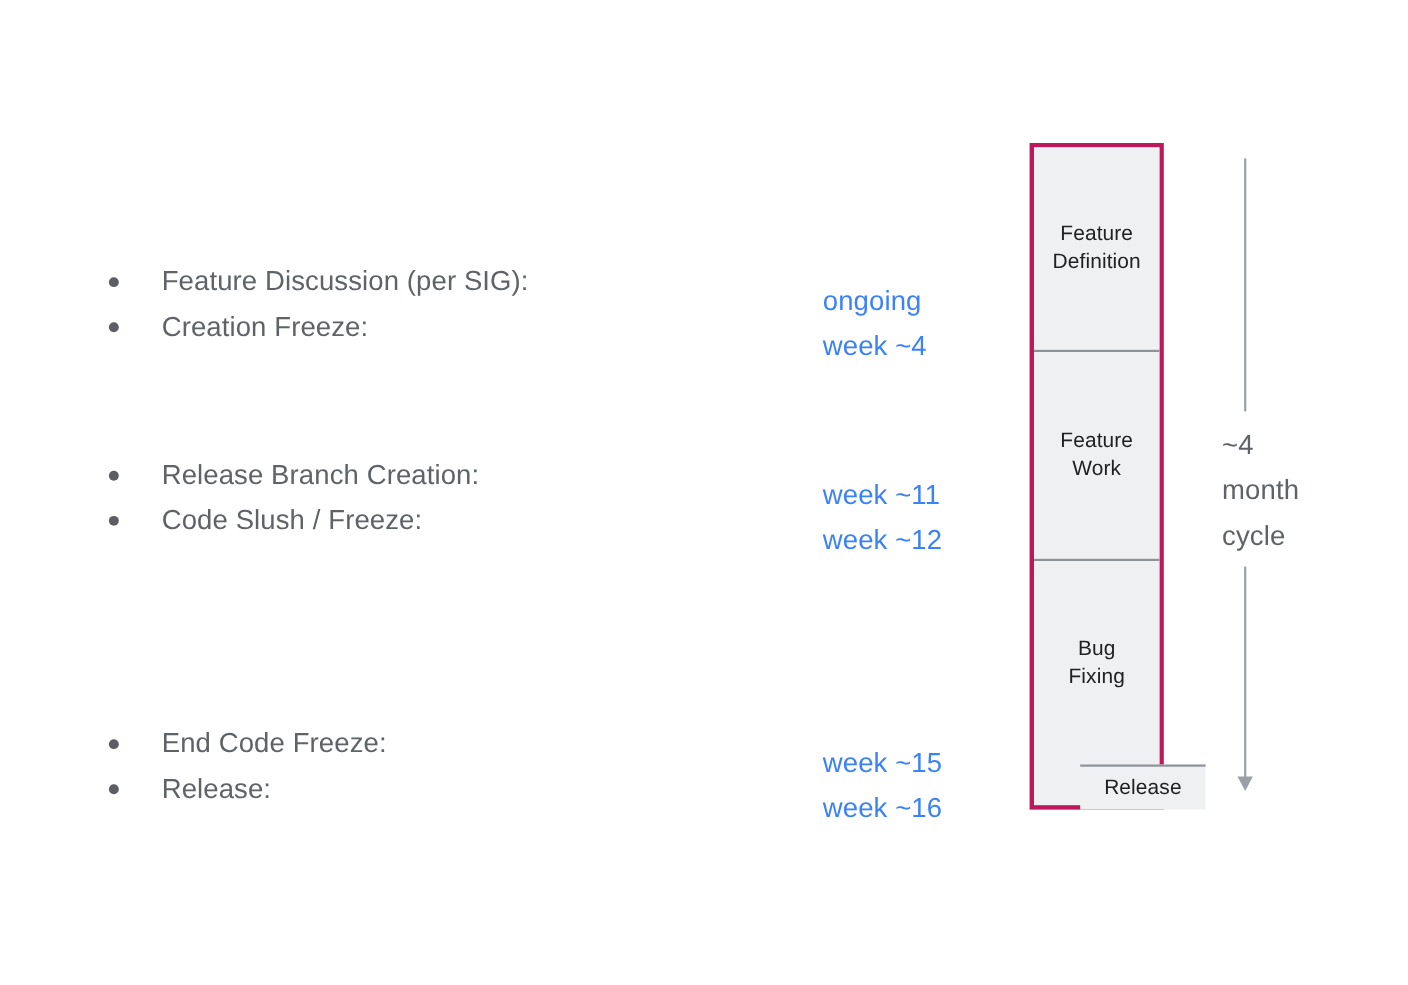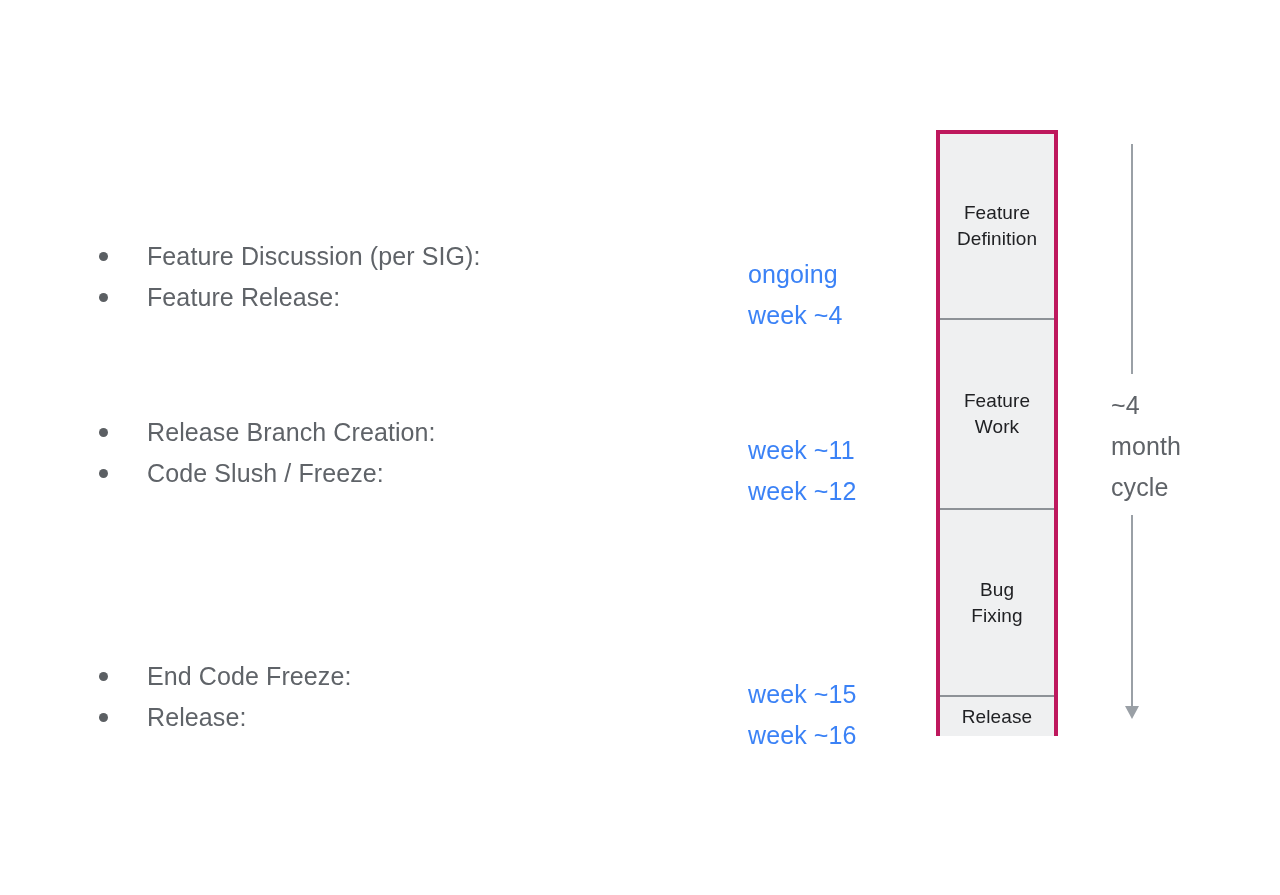--- a/index.html
+++ b/index.html
@@ -116,21 +116,21 @@
   .phase-seg-label {
     font-size: 19px;
     line-height: 26px;
     color: #202124;
     letter-spacing: 0.1px;
   }
 
   .seg-feature-definition { top: 0px;   height: 184px; }
   .seg-feature-work       { top: 184px; height: 190px; }
   .seg-bug-fixing         { top: 374px; height: 187px; }
-  .seg-release            { top: 561px; height: 41px;  }
+  .seg-release            { top: 561px; height: 41px; margin-left: 42px;  }
 
   
   .cycle-annotation {
     position: absolute;
     left: 1100px;
     top: 130px;
     width: 160px;
     height: 600px;
   }
 
@@ -174,21 +174,21 @@
   <div class="timeline-text">
 
     <div class="bullet-group group-1">
       <div class="bullet-row">
         <span class="bullet-dot"></span>
         <span class="bullet-label">Feature Discussion (per SIG):</span>
         <span class="bullet-value">ongoing</span>
       </div>
       <div class="bullet-row">
         <span class="bullet-dot"></span>
-        <span class="bullet-label">Feature Release:</span>
+        <span class="bullet-label">Creation Freeze:</span>
         <span class="bullet-value">week ~4</span>
       </div>
     </div>
 
     <div class="bullet-group group-2">
       <div class="bullet-row">
         <span class="bullet-dot"></span>
         <span class="bullet-label">Release Branch Creation:</span>
         <span class="bullet-value">week ~11</span>
       </div>

